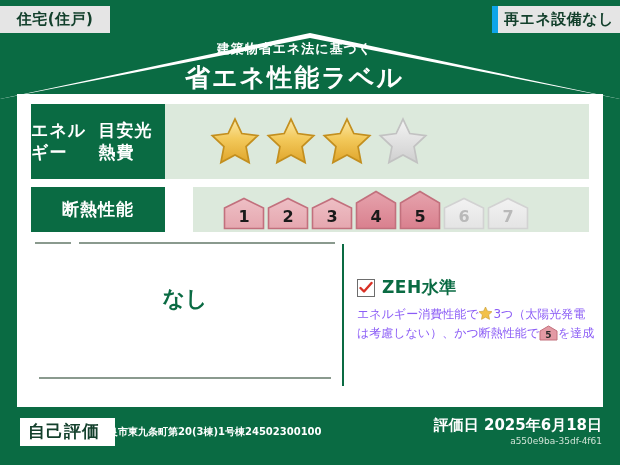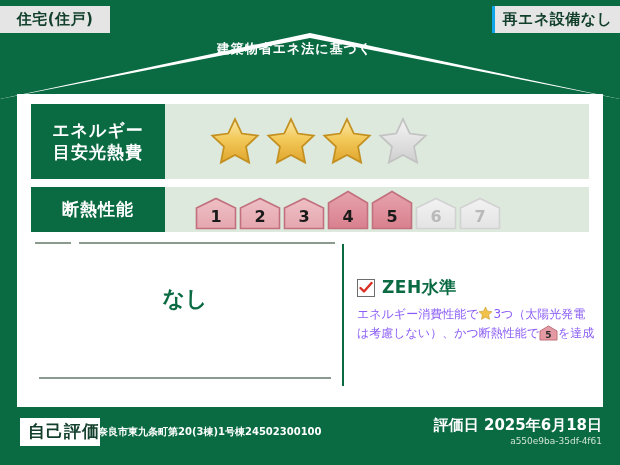--- a/index.html
+++ b/index.html
@@ -23,21 +23,21 @@
     background: #e5e5e5;
     color: #13402c;
     font-weight: bold;
     font-size: 15px;
     letter-spacing: .5px;
     display: flex; align-items: center; justify-content: center;
     height: 27px;
     z-index: 6;
   }
   .badge-tl { left: 0px; width: 112px; border-right: 2px solid #0a6b43; }
-  .badge-tr { right: 0px; width: 128px; border-left: 3px solid #0ea5e9; }
+  .badge-tr { right: 0px; width: 128px; border-left: 6px solid #0ea5e9; }
 
   
   .roof {
     position: absolute;
     left: 0; top: 33px;
     width: 620px; height: 66px;
     background: #ffffff;
     clip-path: polygon(0 66px, 310px 0px, 620px 66px, 620px 66px, 0 66px);
     z-index: 1;
   }
@@ -71,27 +71,27 @@
     z-index: 5;
   }
 
   
   .perf-row {
     position: absolute;
     display: flex;
     align-items: stretch;
   }
   .row-energy { left: 14px; top: 10px; width: 558px; height: 75px; }
-  .row-insul  { left: 14px; top: 93px; width: 558px; height: 45px; }
+  .row-insul  { left: 14px; top: 93px; width: 558px; height: 45px; gap: 28px; }
 
   .perf-label {
     background: #0a6b43;
     color: #ffffff;
     font-weight: bold;
-    display: flex; flex-direction: column;
+    display: flex; flex-direction: row;
     align-items: center; justify-content: center;
     flex: 0 0 134px;
     line-height: 1.25;
     font-size: 17px;
     letter-spacing: 1px;
   }
   .row-insul .perf-label { font-size: 17px; }
   .perf-value {
     flex: 1;
     background: #dce9dc;
@@ -174,21 +174,21 @@
   
   .footer {
     position: absolute;
     left: 0; top: 407px; width: 620px; height: 58px;
     z-index: 6;
   }
   .self-badge {
     position: absolute; left: 20px; top: 11px;
     background: #ffffff; color: #13402c;
     font-weight: bold; font-size: 17px;
-    padding: 2px 0 3px 8px;
+    padding: 2px 15px 3px 8px;
     letter-spacing: 1px;
   }
   .addr {
     position: absolute; left: 98px; top: 18px;
     color: #ffffff; font-size: 10px; font-weight: bold;
     white-space: nowrap;
   }
   .eval-date {
     position: absolute; right: 18px; top: 9px;
     color: #ffffff; font-size: 15px; font-weight: bold;
@@ -210,20 +210,21 @@
 <div id="label">
 
   <div class="badge-tl">住宅(住戸)</div>
   <div class="badge-tr">再エネ設備なし</div>
 
   <div class="roof"></div>
   <div class="roof-inner"></div>
 
   <div class="title-wrap">
     <div class="title-sub">建築物省エネ法に基づく</div>
+    <div class="title-main">省エネ性能ラベル</div>
   </div>
 
   <div class="panel">
 
     <div class="perf-row row-energy">
       <div class="perf-label">
         <span>エネルギー</span>
         <span>目安光熱費</span>
       </div>
       <div class="perf-value">

